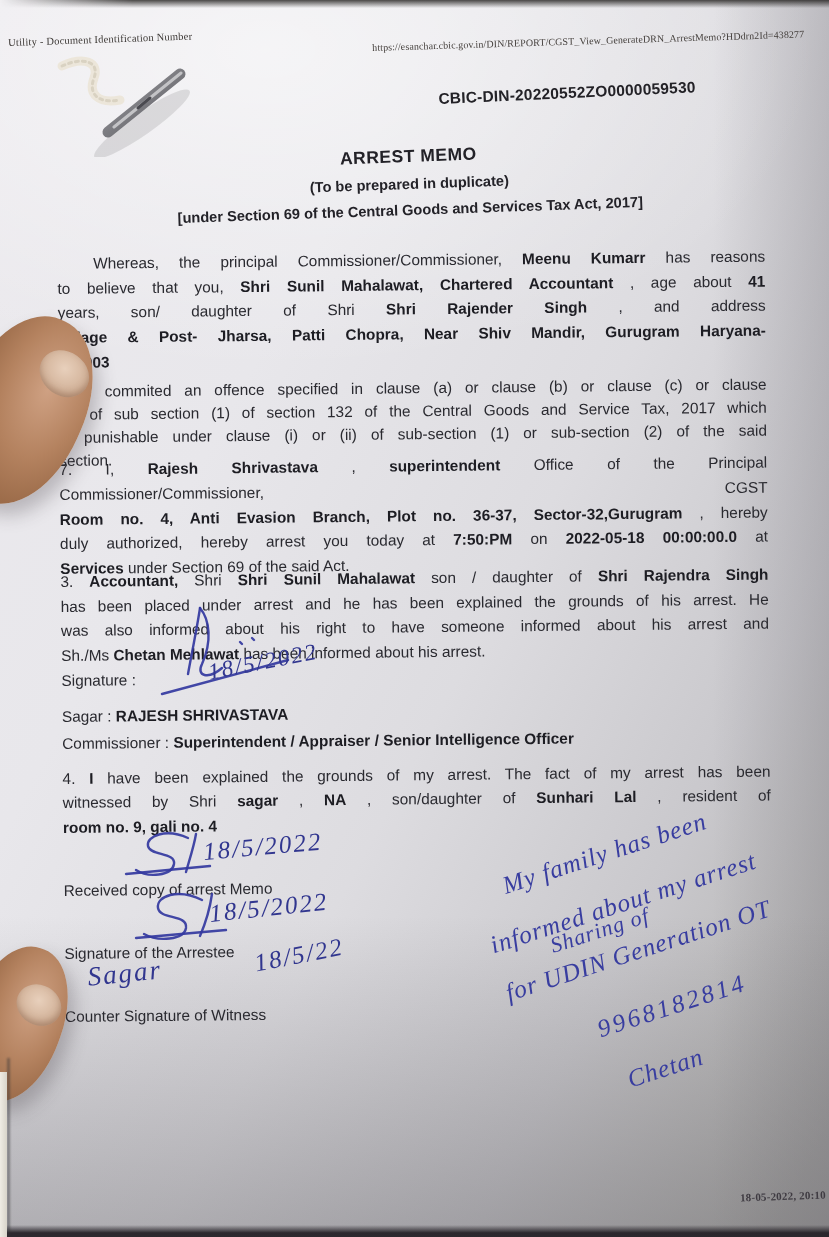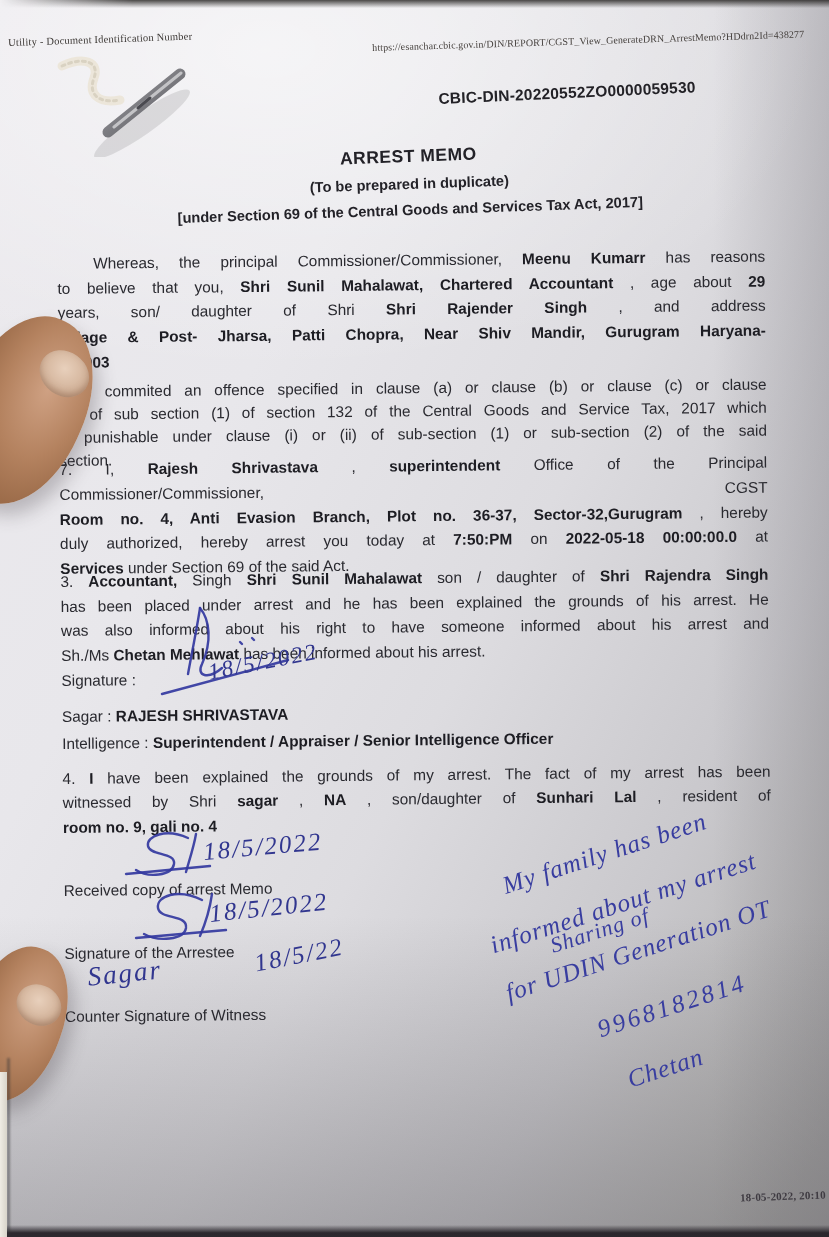--- a/index.html
+++ b/index.html
@@ -103,41 +103,41 @@
   <div class="din">CBIC-DIN-20220552ZO0000059530</div>
 
   <div class="title-block">
     <div class="t1">ARREST MEMO</div>
     <div class="t2">(To be prepared in duplicate)</div>
     <div class="t3">[under Section 69 of the Central Goods and Services Tax Act, 2017]</div>
   </div>
 
   <div class="body-text">
     <div class="ln ind"><span>Whereas, the principal Commissioner/Commissioner, </span><span class="b">Meenu Kumarr</span><span> has reasons</span></div>
-    <div class="ln"><span>to believe that you, </span><span class="b">Shri Sunil Mahalawat, Chartered Accountant</span><span> , age about </span><span class="b">29</span></div>
+    <div class="ln"><span>to believe that you, </span><span class="b">Shri Sunil Mahalawat, Chartered Accountant</span><span> , age about </span><span class="b">41</span></div>
     <div class="ln"><span>years, son/ daughter of Shri </span><span class="b">Shri Rajender Singh</span><span> , and address</span></div>
     <div class="ln"><span class="b">Village &amp; Post- Jharsa, Patti Chopra, Near Shiv Mandir, Gurugram Haryana-</span></div>
     <div class="ln end"><span class="b">122003</span></div>
     <div class="ln tight mt4"><span>have commited an offence specified in clause (a) or clause (b) or clause (c) or clause</span></div>
     <div class="ln tight"><span>(d) of sub section (1) of section 132 of the Central Goods and Service Tax, 2017 which</span></div>
     <div class="ln tight"><span>is punishable under clause (i) or (ii) of sub-section (1) or sub-section (2) of the said</span></div>
     <div class="ln tight end"><span>section.</span></div>
     <div class="ln mtn14"><span>7. I, </span><span class="b">Rajesh Shrivastava</span><span> , </span><span class="b">superintendent</span><span> Office of the Principal</span></div>
     <div class="ln"><span>Commissioner/Commissioner,</span><span> CGST</span></div>
     <div class="ln"><span class="b">Room no. 4, Anti Evasion Branch, Plot no. 36-37, Sector-32,Gurugram</span><span> , hereby</span></div>
     <div class="ln"><span>duly authorized, hereby arrest you today at </span><span class="b">7:50:PM</span><span> on </span><span class="b">2022-05-18 00:00:00.0</span><span> at</span></div>
     <div class="ln end"><span class="b">Services</span><span> under Section 69 of the said Act.</span></div>
-    <div class="ln mtn12"><span>3. </span><span class="b">Accountant,</span><span> Singh </span><span class="b">Shri Sunil Mahalawat</span><span> son / daughter of </span><span class="b">Shri Rajendra Singh</span></div>
+    <div class="ln mtn12"><span>3. </span><span class="b">Accountant,</span><span> Shri </span><span class="b">Shri Sunil Mahalawat</span><span> son / daughter of </span><span class="b">Shri Rajendra Singh</span></div>
     <div class="ln"><span>has been placed under arrest and he has been explained the grounds of his arrest. He</span></div>
     <div class="ln"><span>was also informed about his right to have someone informed about his arrest and</span></div>
     <div class="ln end"><span>Sh./Ms </span><span class="b">Chetan Mehlawat</span><span> has been informed about his arrest.</span></div>
 
     <div class="plain">Signature :</div>
     <div class="plain mt12"><span>Sagar : </span><span class="b">RAJESH SHRIVASTAVA</span></div>
-    <div class="plain mt2"><span>Intelligence : </span><span class="b">Superintendent / Appraiser / Senior Intelligence Officer</span></div>
+    <div class="plain mt2"><span>Commissioner : </span><span class="b">Superintendent / Appraiser / Senior Intelligence Officer</span></div>
 
     <div class="ln mt10"><span>4. </span><span class="b">I</span><span> have been explained the grounds of my arrest. The fact of my arrest has been</span></div>
     <div class="ln"><span>witnessed by Shri </span><span class="b">sagar</span><span> , </span><span class="b">NA</span><span> , son/daughter of </span><span class="b">Sunhari Lal</span><span> , resident of</span></div>
     <div class="ln end"><span class="b">room no. 9, gali no. 4</span></div>
 
     <div class="plain mt38">Received copy of arrest Memo</div>
     <div class="plain mt38">Signature of the Arrestee</div>
     <div class="plain mt39">Counter Signature of Witness</div>
   </div>
 

